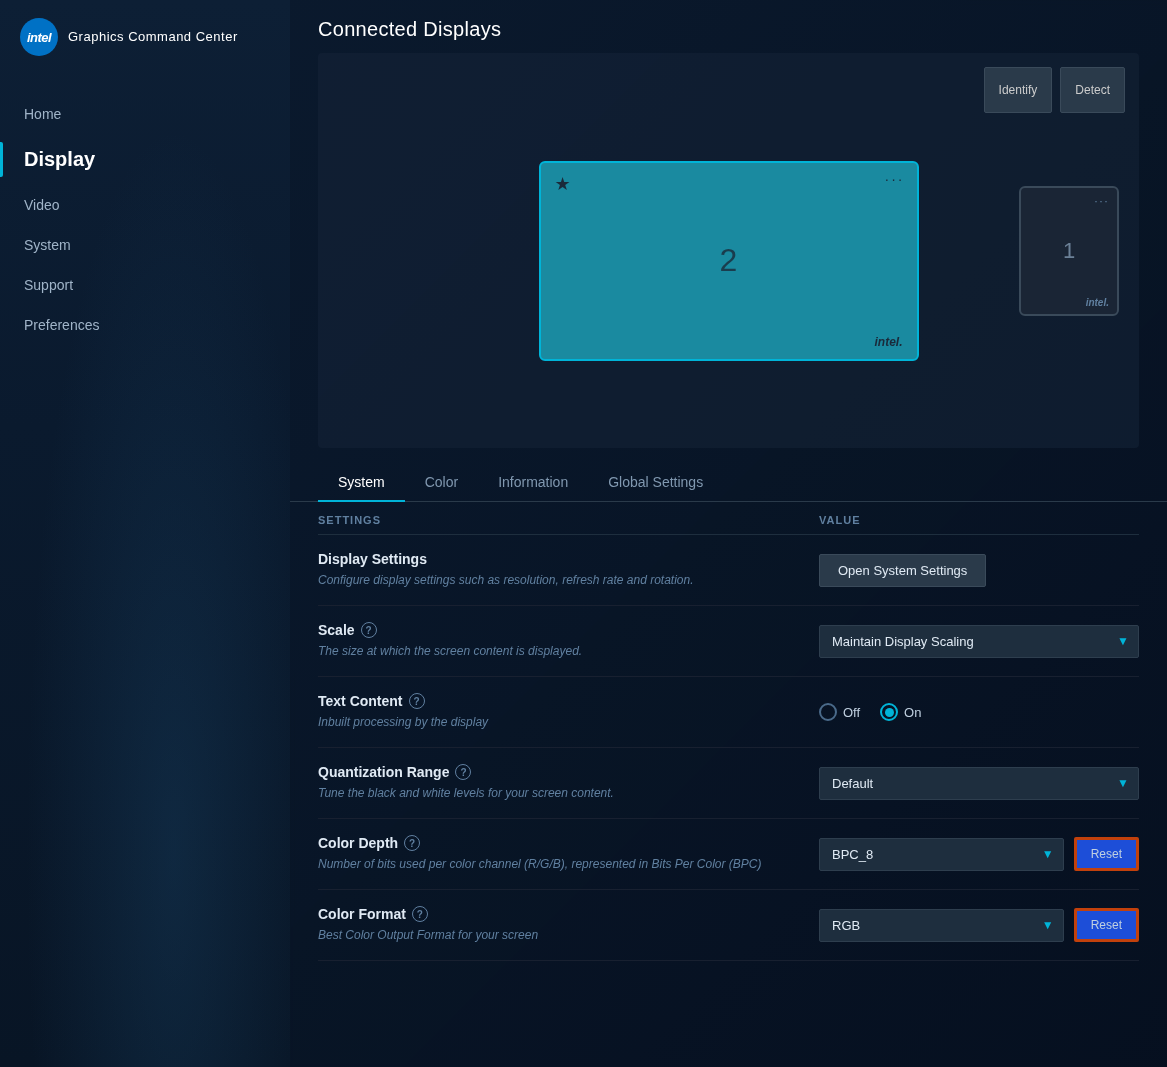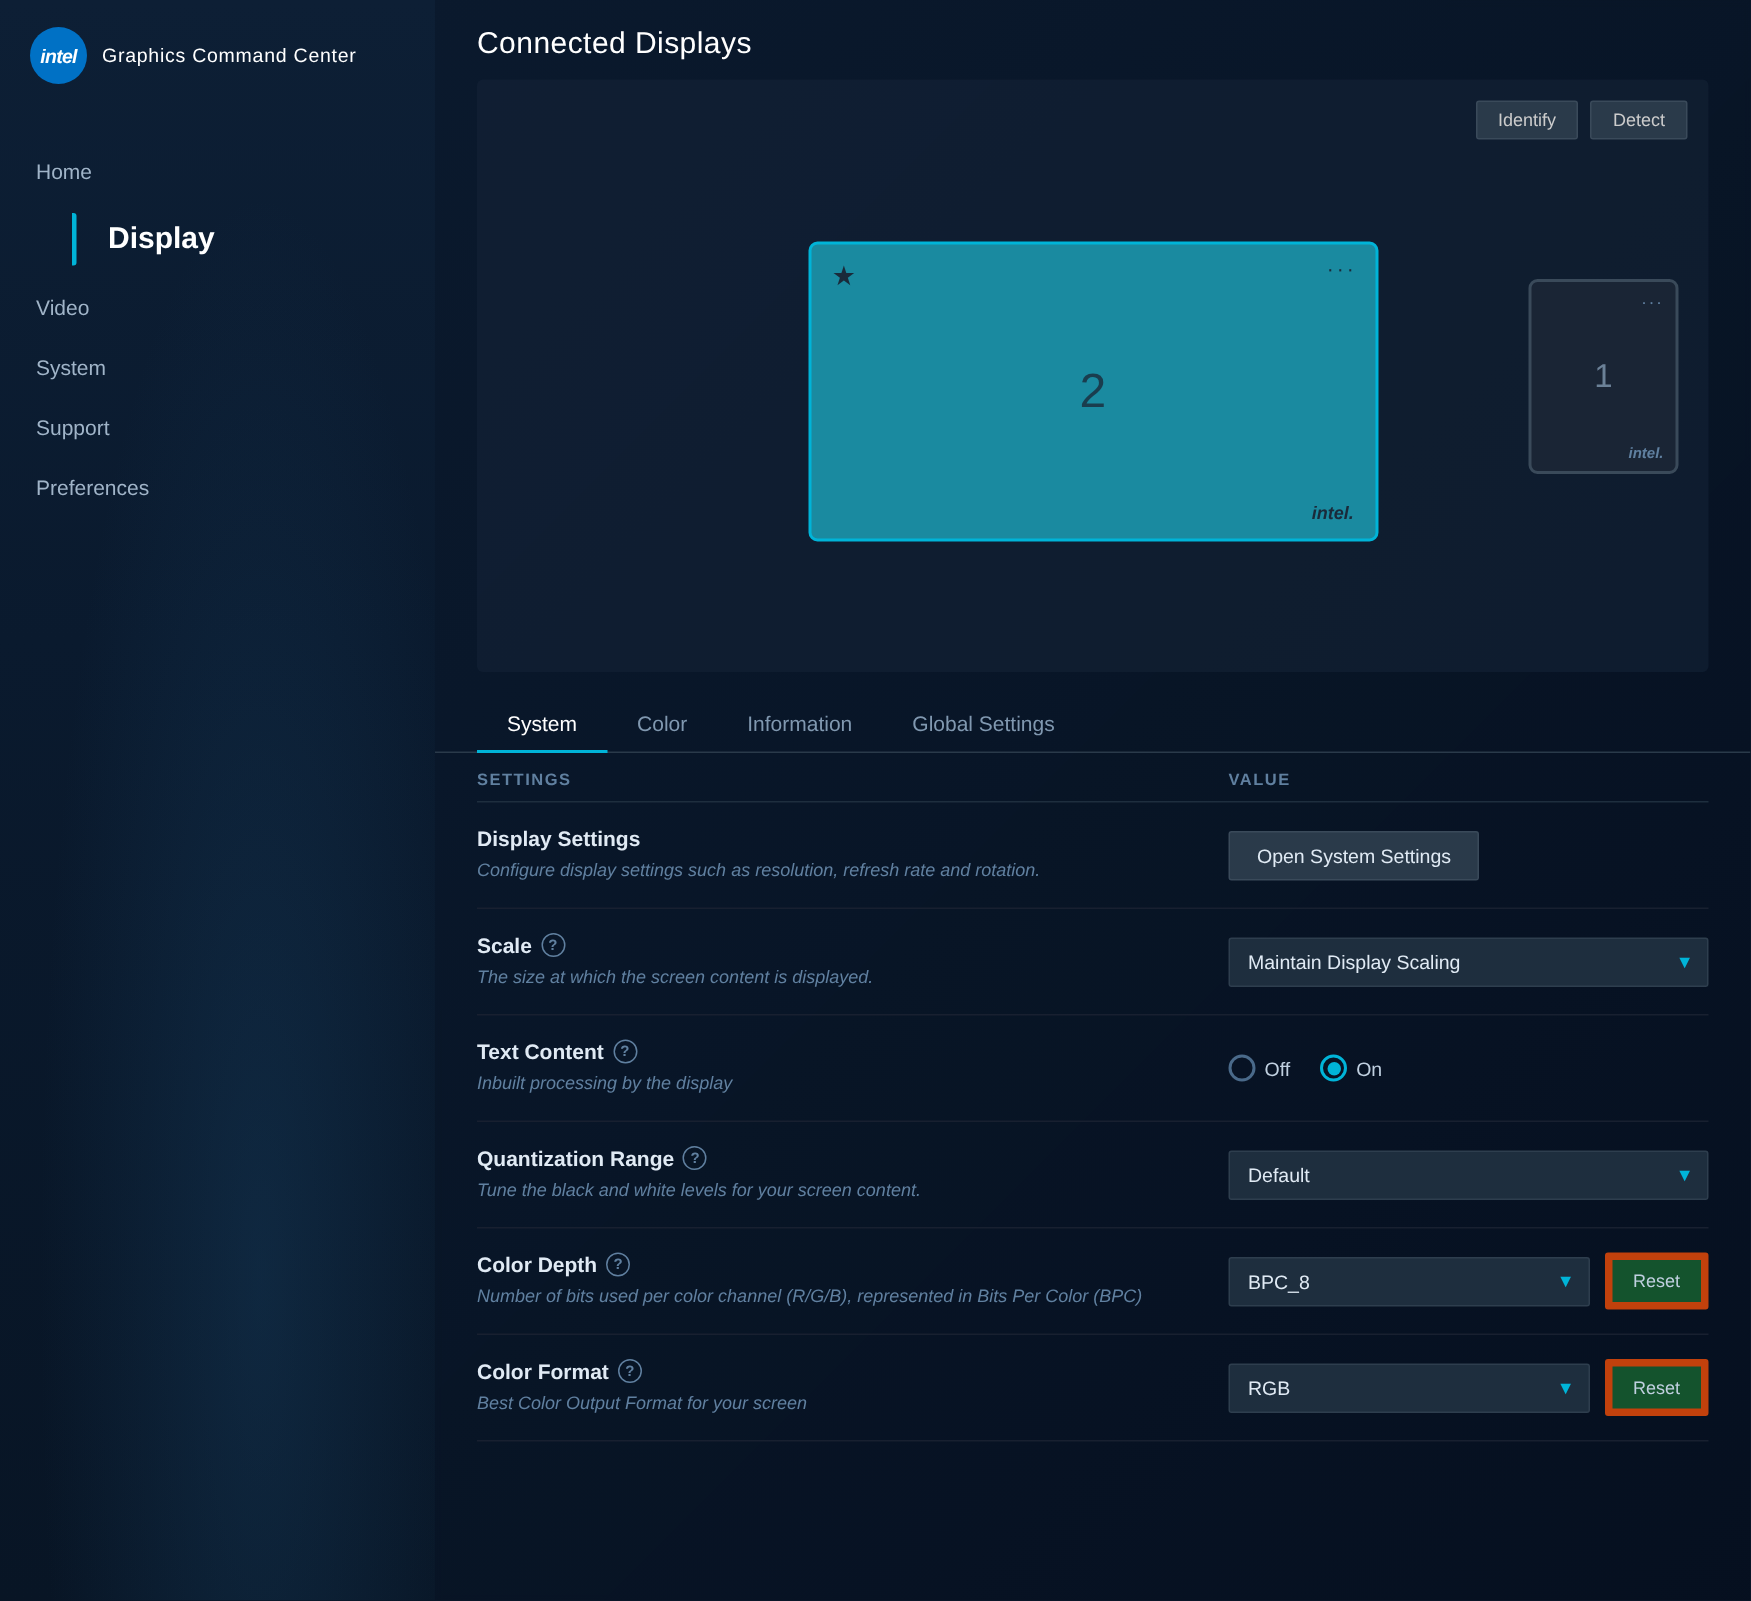--- a/index.html
+++ b/index.html
@@ -72,21 +72,20 @@
       font-size: 14px;
       cursor: pointer;
       position: relative;
       transition: color 0.2s;
     }
     .nav-item.active {
       color: #fff;
       font-size: 20px;
       font-weight: 600;
       padding: 14px 24px;
-      margin-left: 48px;
     }
     .nav-item.active::before {
       content: '';
       position: absolute;
       left: 0; top: 8px; bottom: 8px;
       width: 3px;
       background: #00b4d8;
       border-radius: 0 2px 2px 0;
     }
 
@@ -137,21 +136,21 @@
       position: absolute;
       top: 14px;
       right: 14px;
       display: flex;
       gap: 8px;
     }
     .toolbar-btn {
       background: #2a3a4a;
       border: 1px solid #3a4a5a;
       color: #ccc;
-      padding: 5px 14px;
+      padding: 15px 14px;
       font-size: 12px;
       cursor: pointer;
       border-radius: 2px;
     }
 
     .monitors-container {
       display: flex;
       align-items: center;
       justify-content: center;
       gap: 30px;
@@ -377,22 +376,22 @@
       border-color: #00b4d8;
     }
     .radio-dot {
       width: 9px; height: 9px;
       border-radius: 50%;
       background: #00b4d8;
     }
     .radio-label { font-size: 13px; color: #c0d0e0; }
 
     .btn-reset {
-      background: #14532d;
-      border: 5px solid #c2410c;
+      background: #1d4ed8;
+      border: 3px solid #c2410c;
       color: #c0d0e0;
       padding: 7px 14px;
       font-size: 12px;
       cursor: pointer;
       border-radius: 2px;
       white-space: nowrap;
       flex-shrink: 0;
     }
 
     .value-with-reset {

